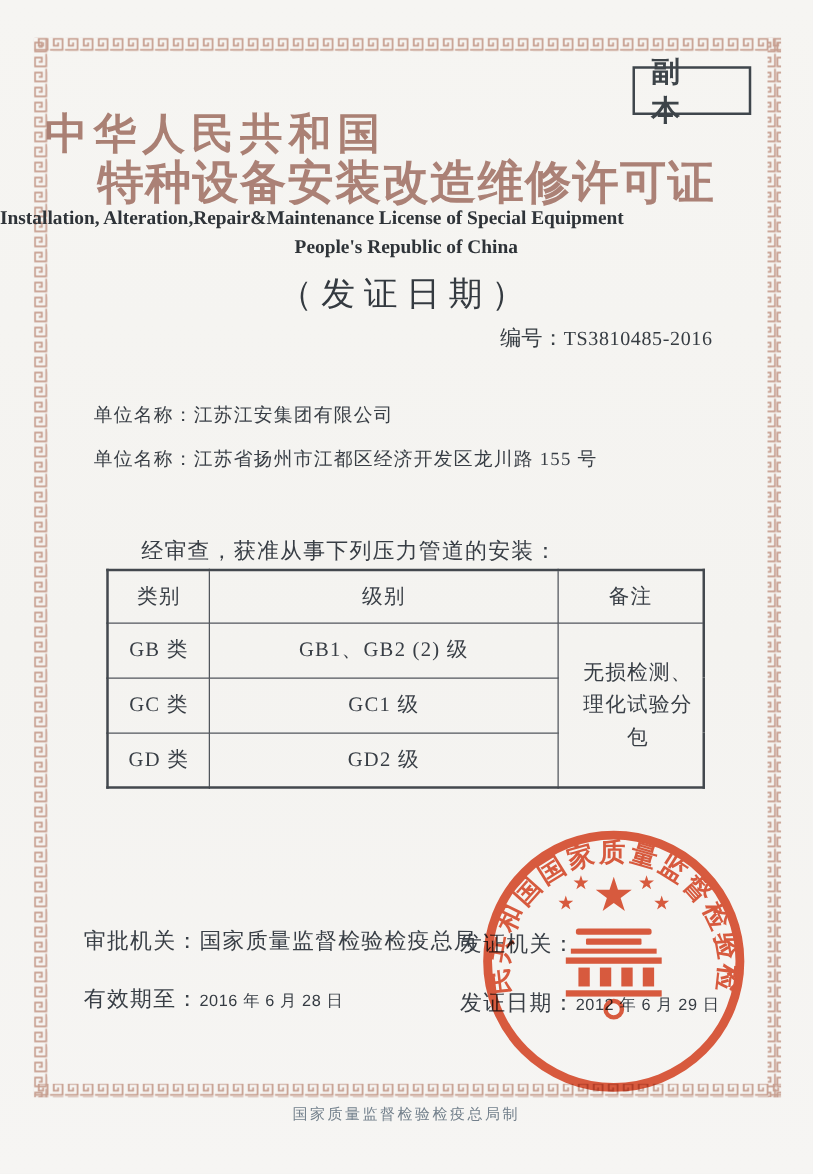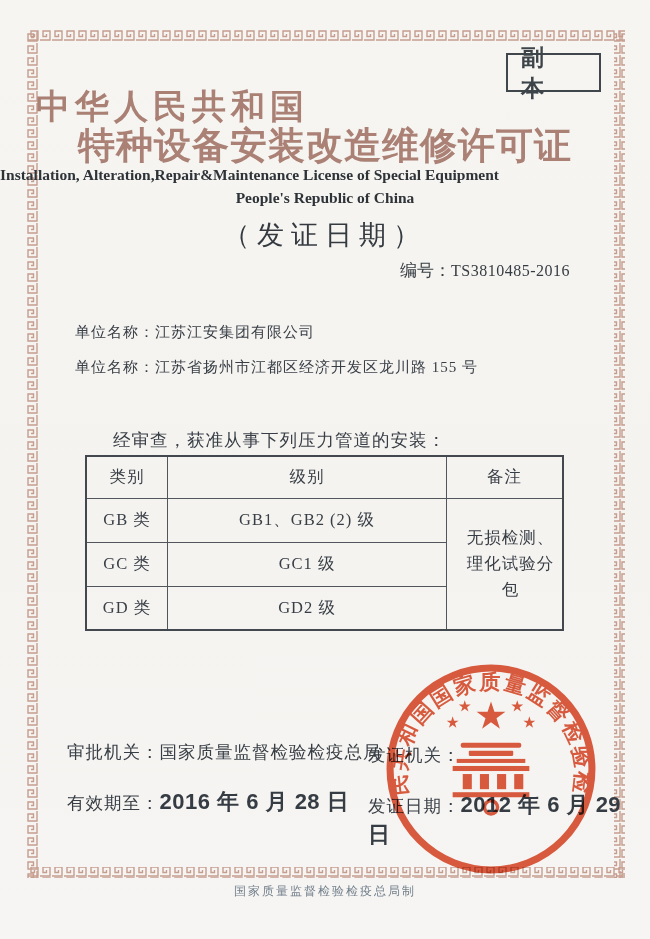--- a/index.html
+++ b/index.html
@@ -79,21 +79,21 @@
   .col-rmk { width: 117px; }
   td.remark-cell { text-align: left; padding-left: 12px; line-height: 1.55; }
 
   .footer-line { position: absolute; font-size: 17.5px; color: #383e45; letter-spacing: 1px; }
   .l-approve   { left: 67px;  top: 740px; }
   .l-issueorg  { left: 368px; top: 743px; }
   .l-valid     { left: 67px;  top: 787px; }
   .l-issuedate { left: 368px; top: 790px; }
   .date-val {
     font-family: "Liberation Sans", "DejaVu Sans", sans-serif;
-    font-weight: 700; color: #363c43; font-size: 22px; letter-spacing: 0.5px;
+    font-weight: 400; color: #363c43; font-size: 13px; letter-spacing: 0.5px;
   }
 
   .seal {
     position: absolute; left: 382px; top: 660px;
     width: 218px; height: 218px;
     mix-blend-mode: multiply; opacity: 0.9;
   }
 
   .made-by {
     position: absolute; left: 0; top: 883px; width: 650px;

